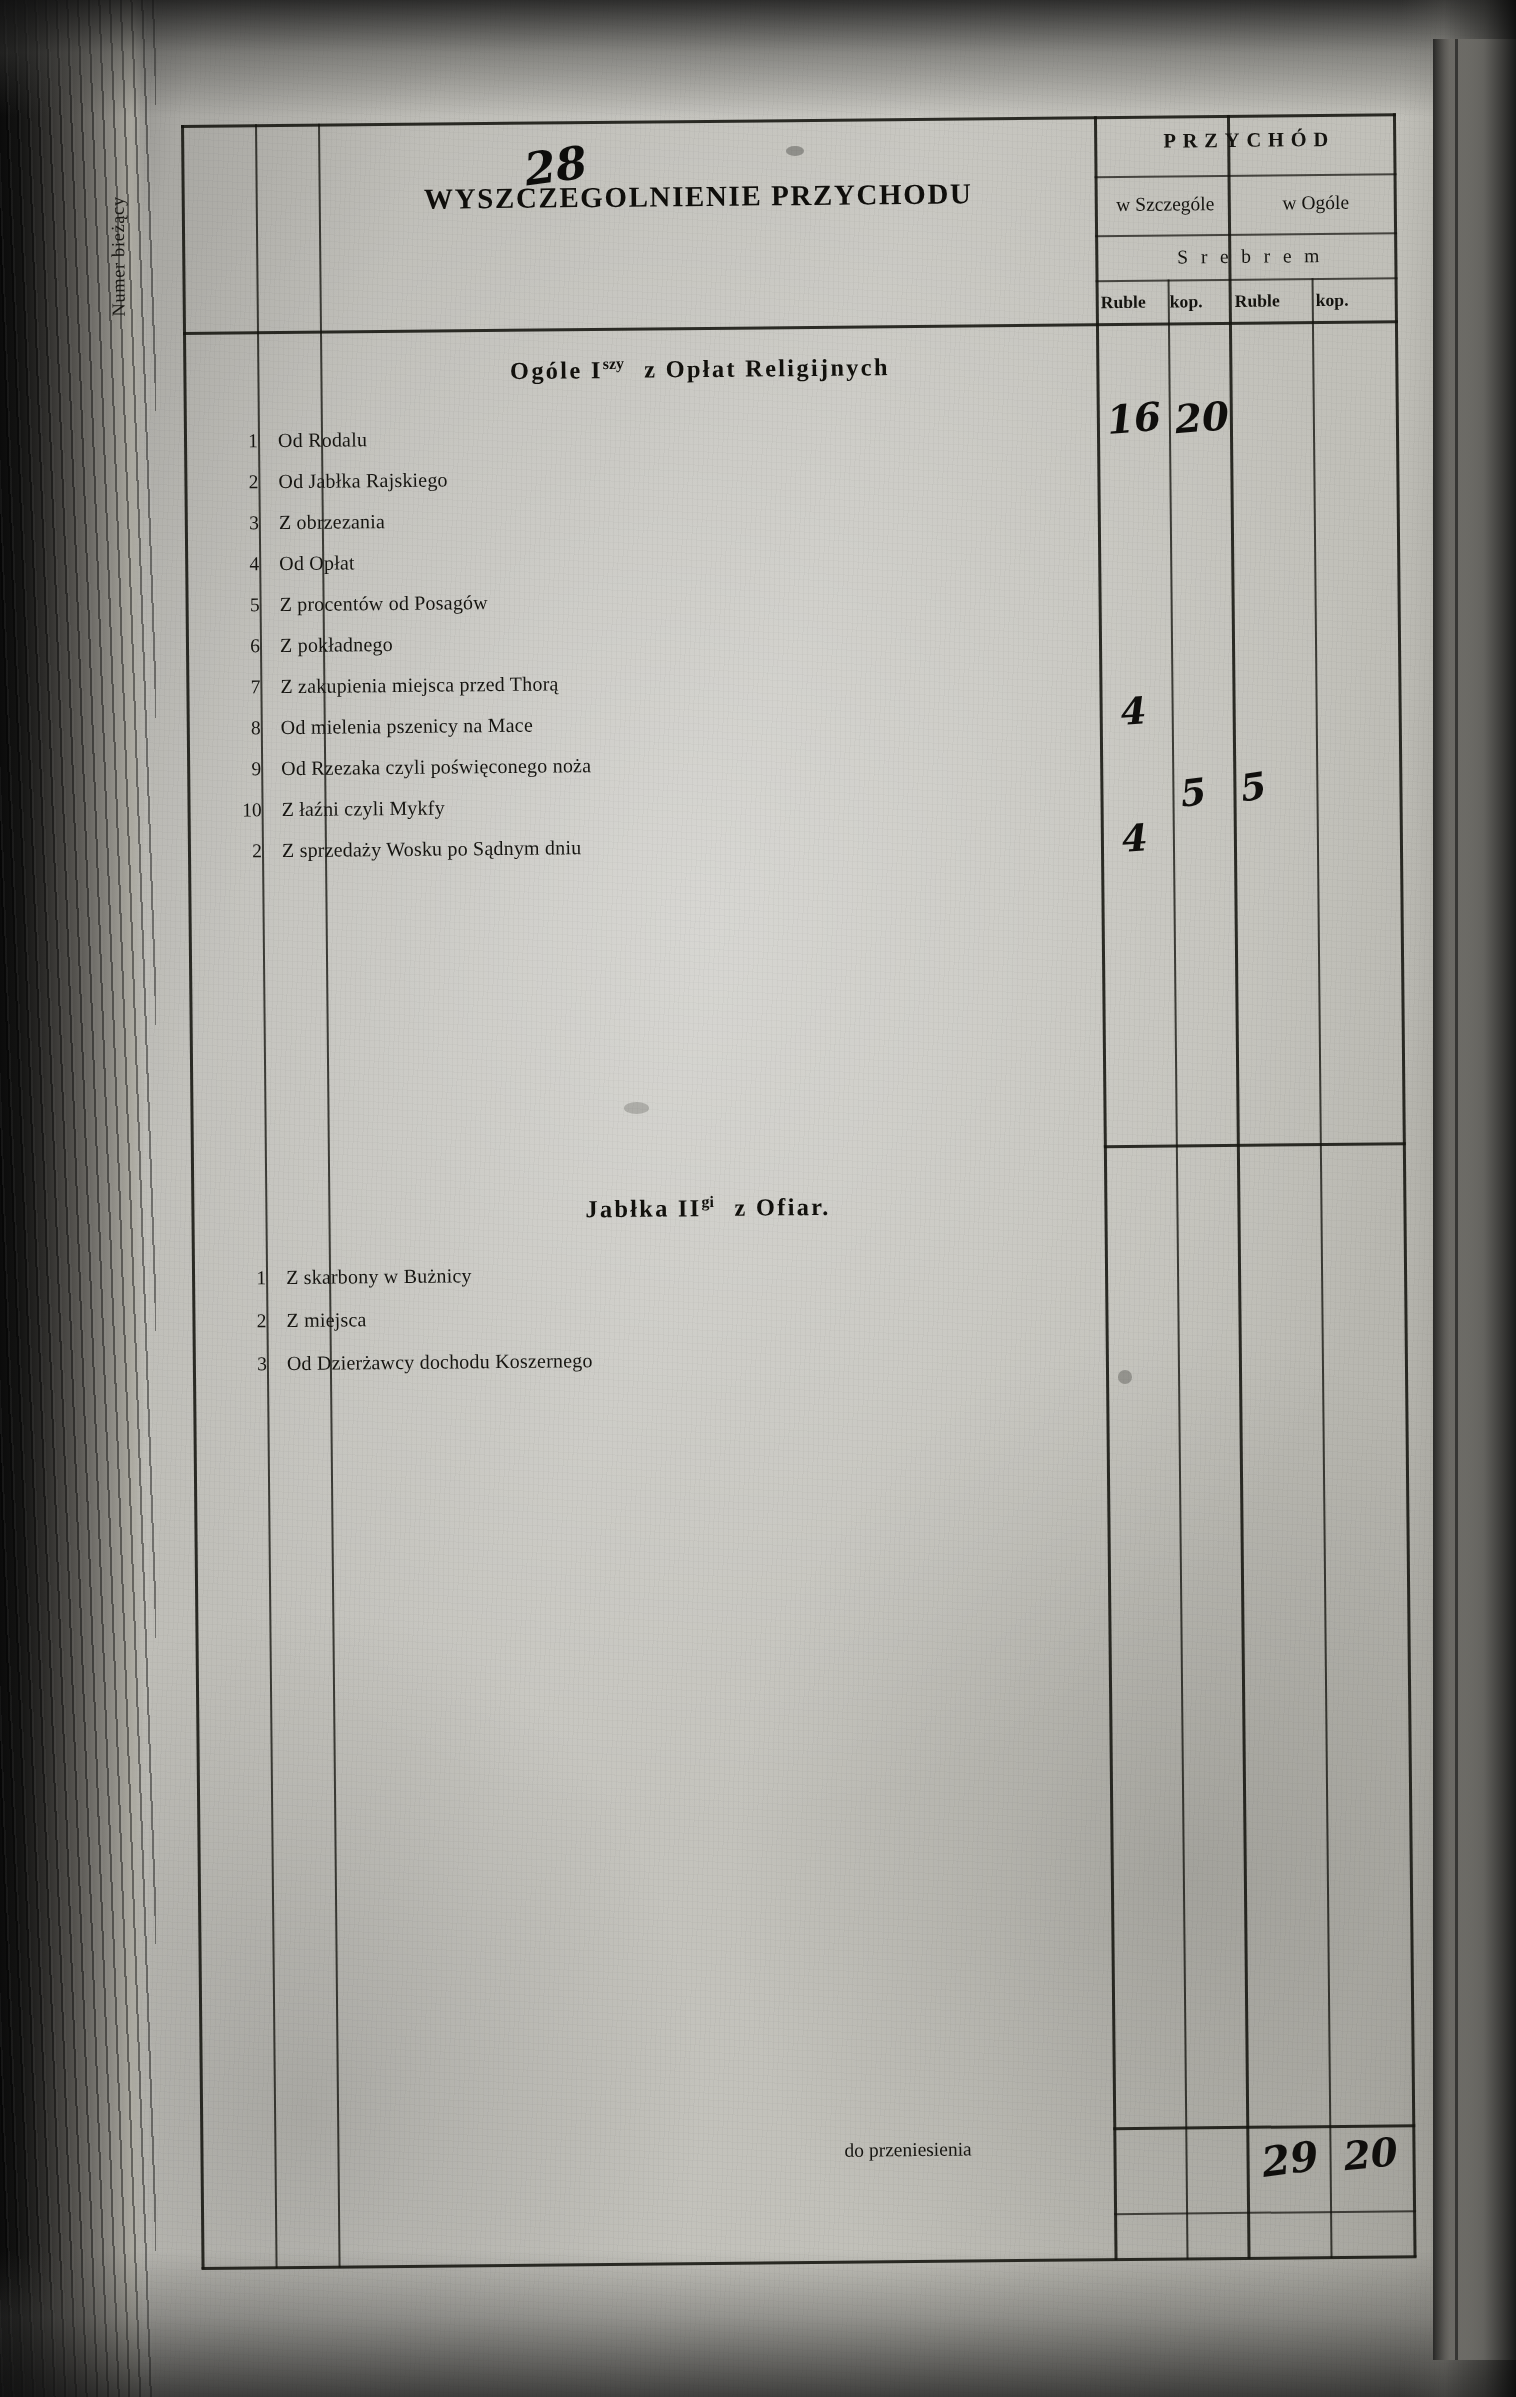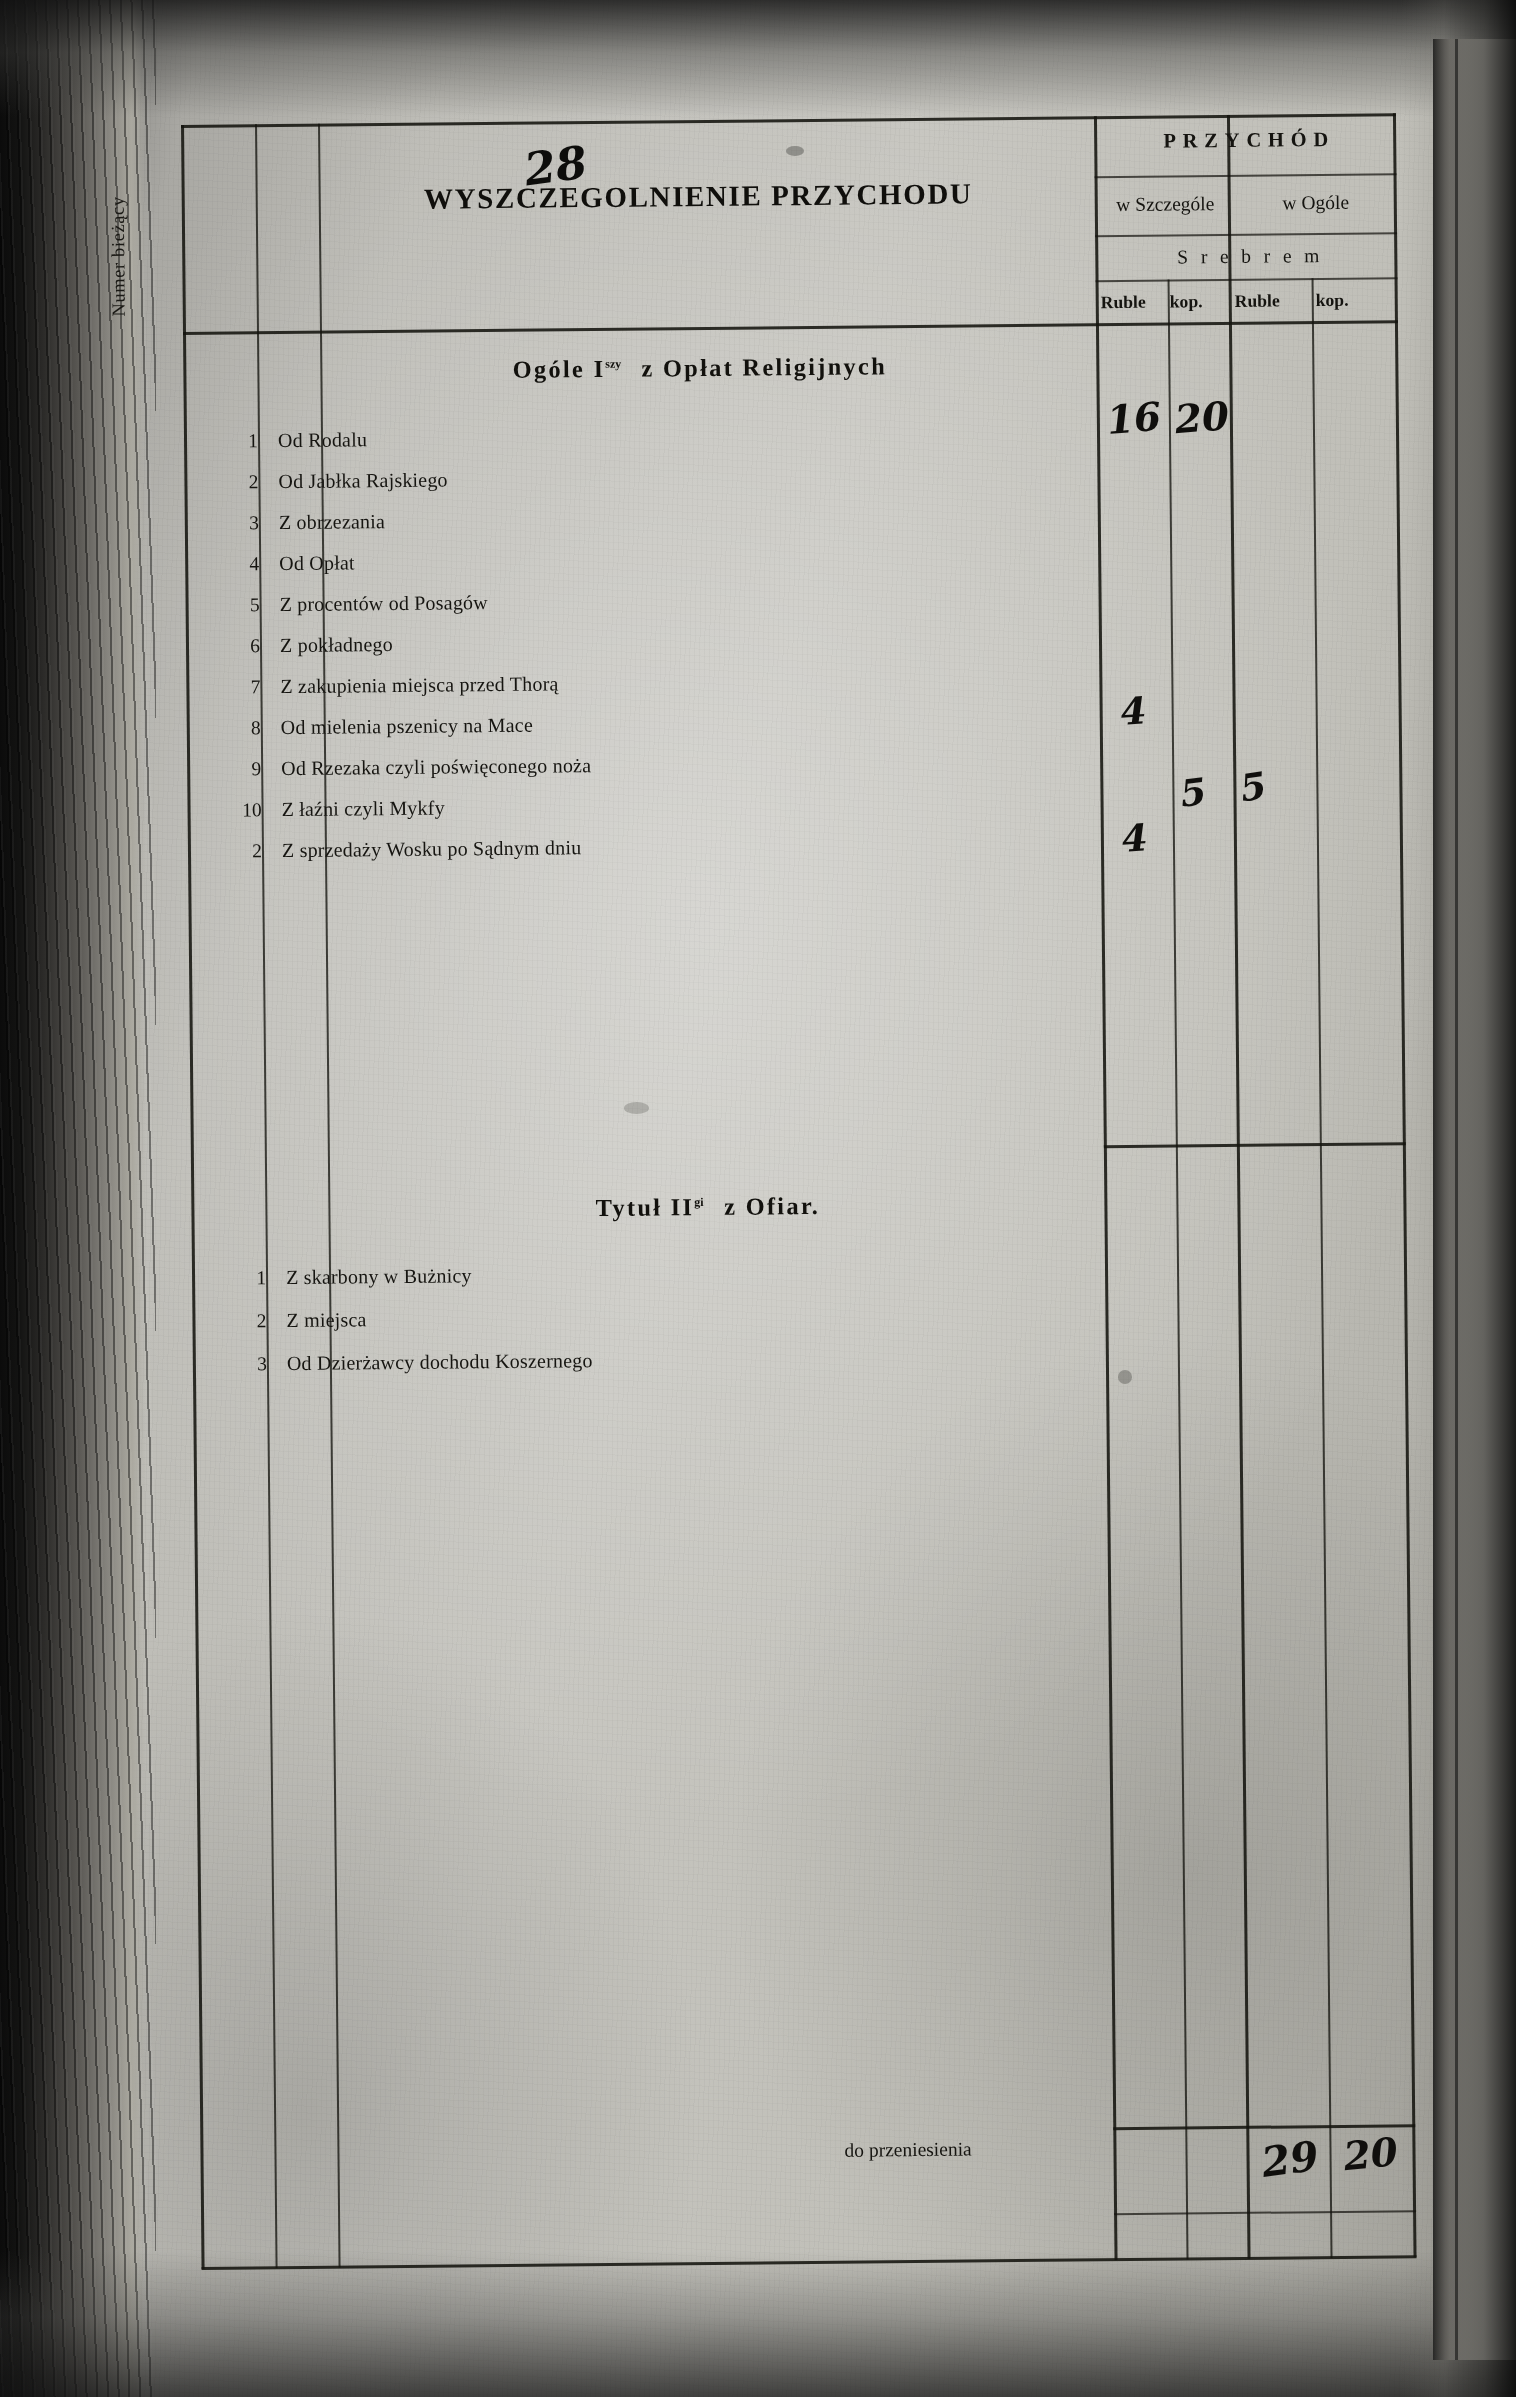--- a/index.html
+++ b/index.html
@@ -169,21 +169,21 @@
   .section-title {
     position: absolute;
     width: 741px;
     left: 146px;
     text-align: center;
     font-size: 24.4px;
     font-weight: 700;
     letter-spacing: 2.3px;
     color: #12110d;
   }
-  .section-title sup { font-size: 12px; letter-spacing: 0; }
+  .section-title sup { font-size: 16px; letter-spacing: 0; }
 
   
   .row { position: absolute; left: 0; width: 917px; height: 37px; }
   .row .idx {
     position: absolute; left: 29px; width: 45px; top: 3.9px;
     text-align: right; font-size: 19.5px; color: #161511;
   }
   .row .lbl {
     position: absolute; left: 94px; top: 2.9px;
     font-size: 20px; color: #161511; white-space: nowrap;
@@ -347,21 +347,21 @@
     <div class="hand" style="left:991px;top:279px;font-size:39px;transform:rotate(-4deg);">20</div>
 
     <div class="hand" style="left:934px;top:573px;font-size:37px;transform:rotate(-3deg);">4</div>
 
     <div class="hand" style="left:993px;top:655px;font-size:37px;transform:rotate(-6deg);">5</div>
     <div class="hand" style="left:1053px;top:650px;font-size:37px;transform:rotate(-8deg);">5</div>
 
     <div class="hand" style="left:934px;top:700px;font-size:37px;transform:rotate(-3deg);">4</div>
 
     <div class="section-title" style="top:1073px;">
-      <span>Tytuł II</span><sup>gi</sup>
+      <span>Jabłka II</span><sup>gi</sup>
       <span style="margin-left:12px;">z Ofiar.</span>
     </div>
 
     <div class="row" style="top:1139px;">
       <span class="idx">1</span>
       <span class="lbl">Z skarbony w Bużnicy</span>
       <span class="dots" style="left:425px;width:464px;">. . . . . . . . . . . . . . . . . . . . .</span>
     </div>
     <div class="row" style="top:1182px;">
       <span class="idx">2</span>

